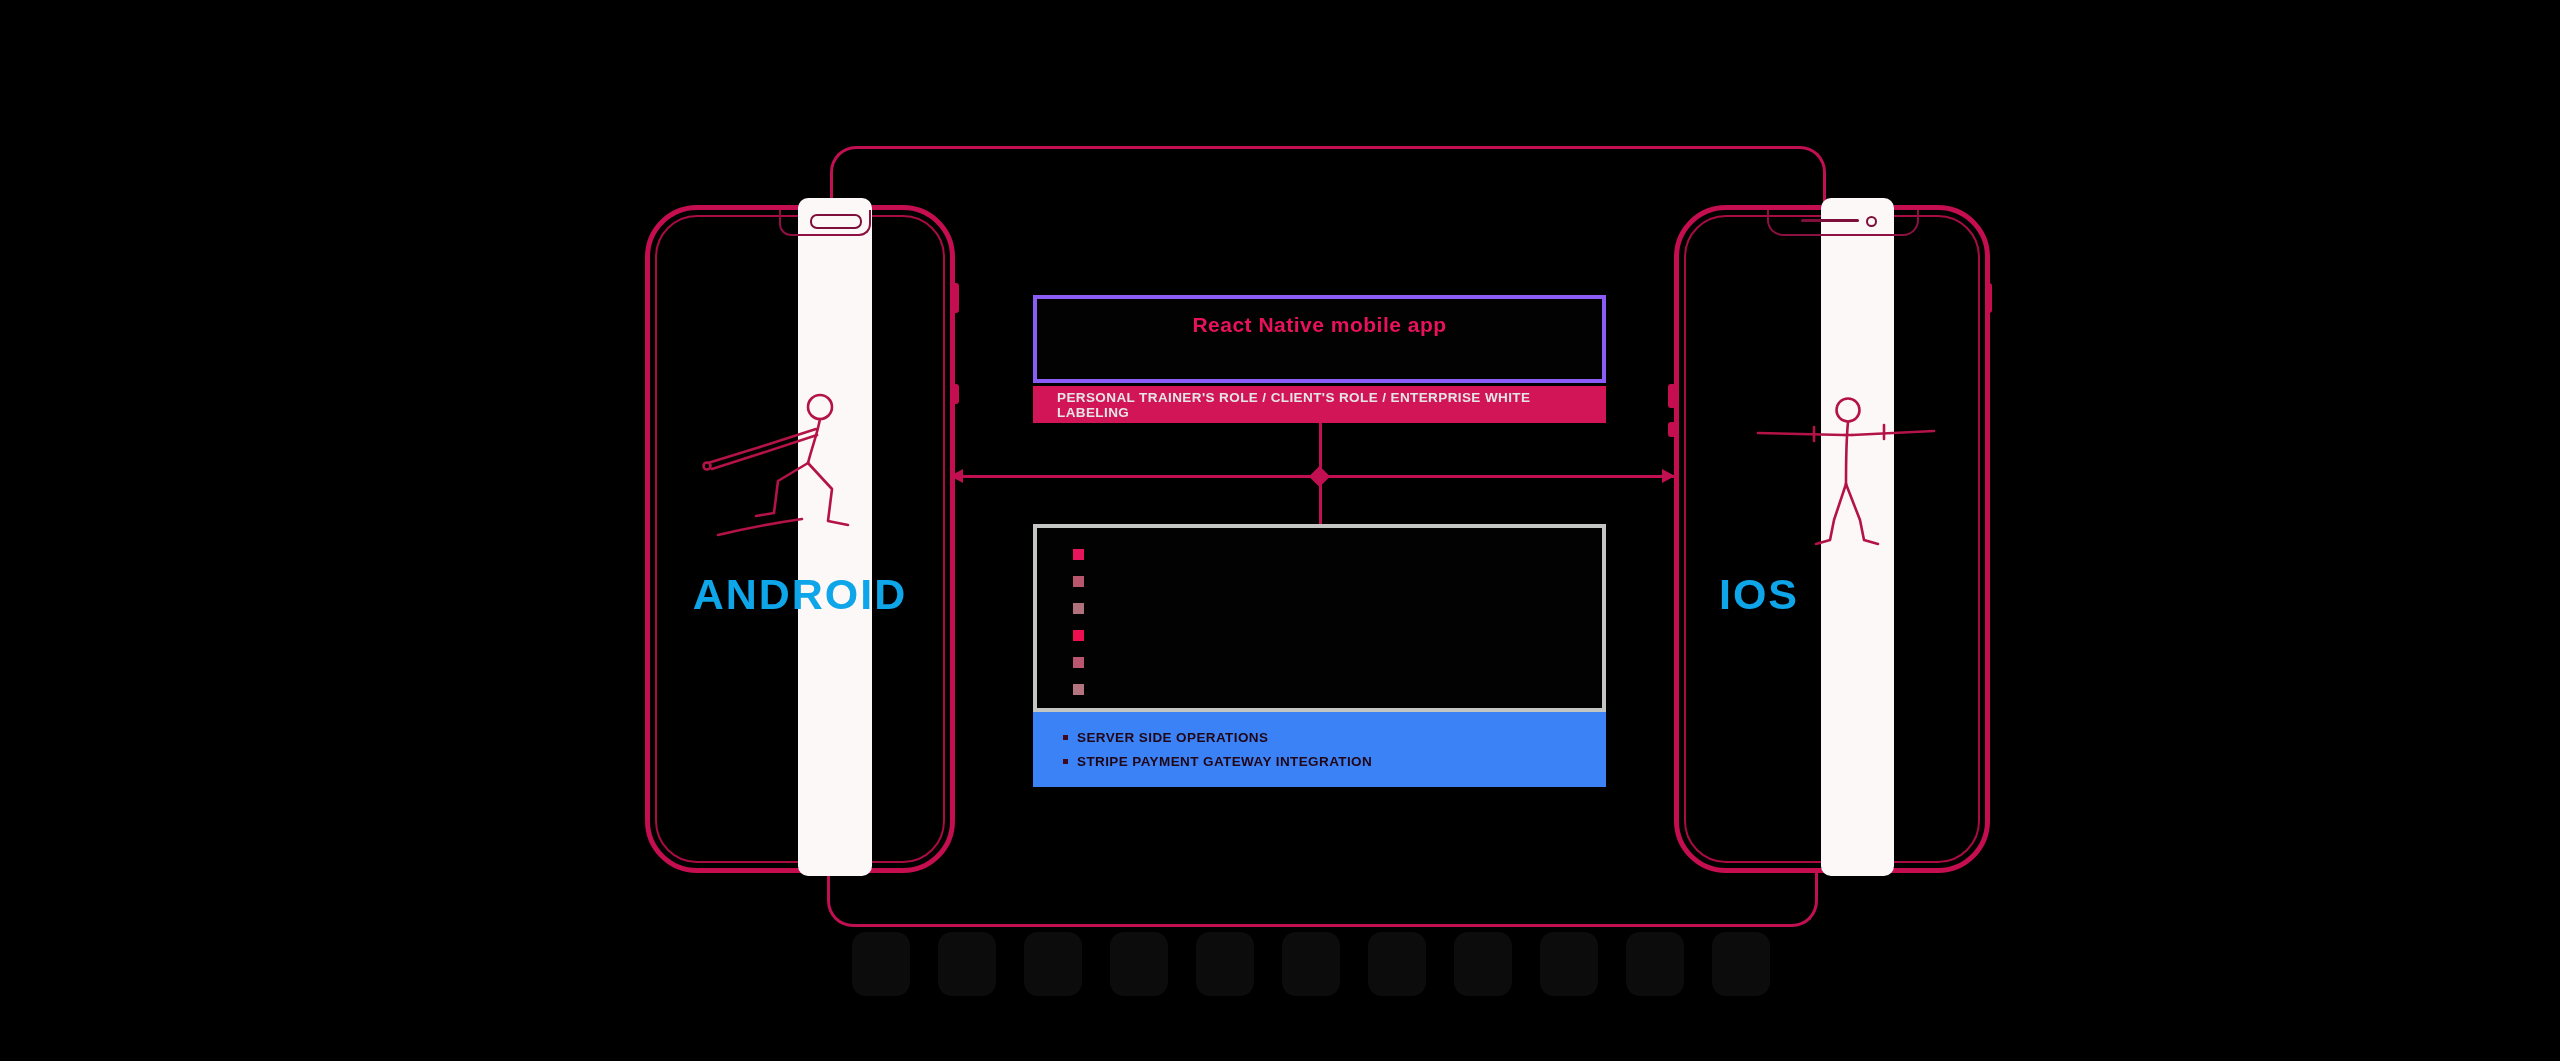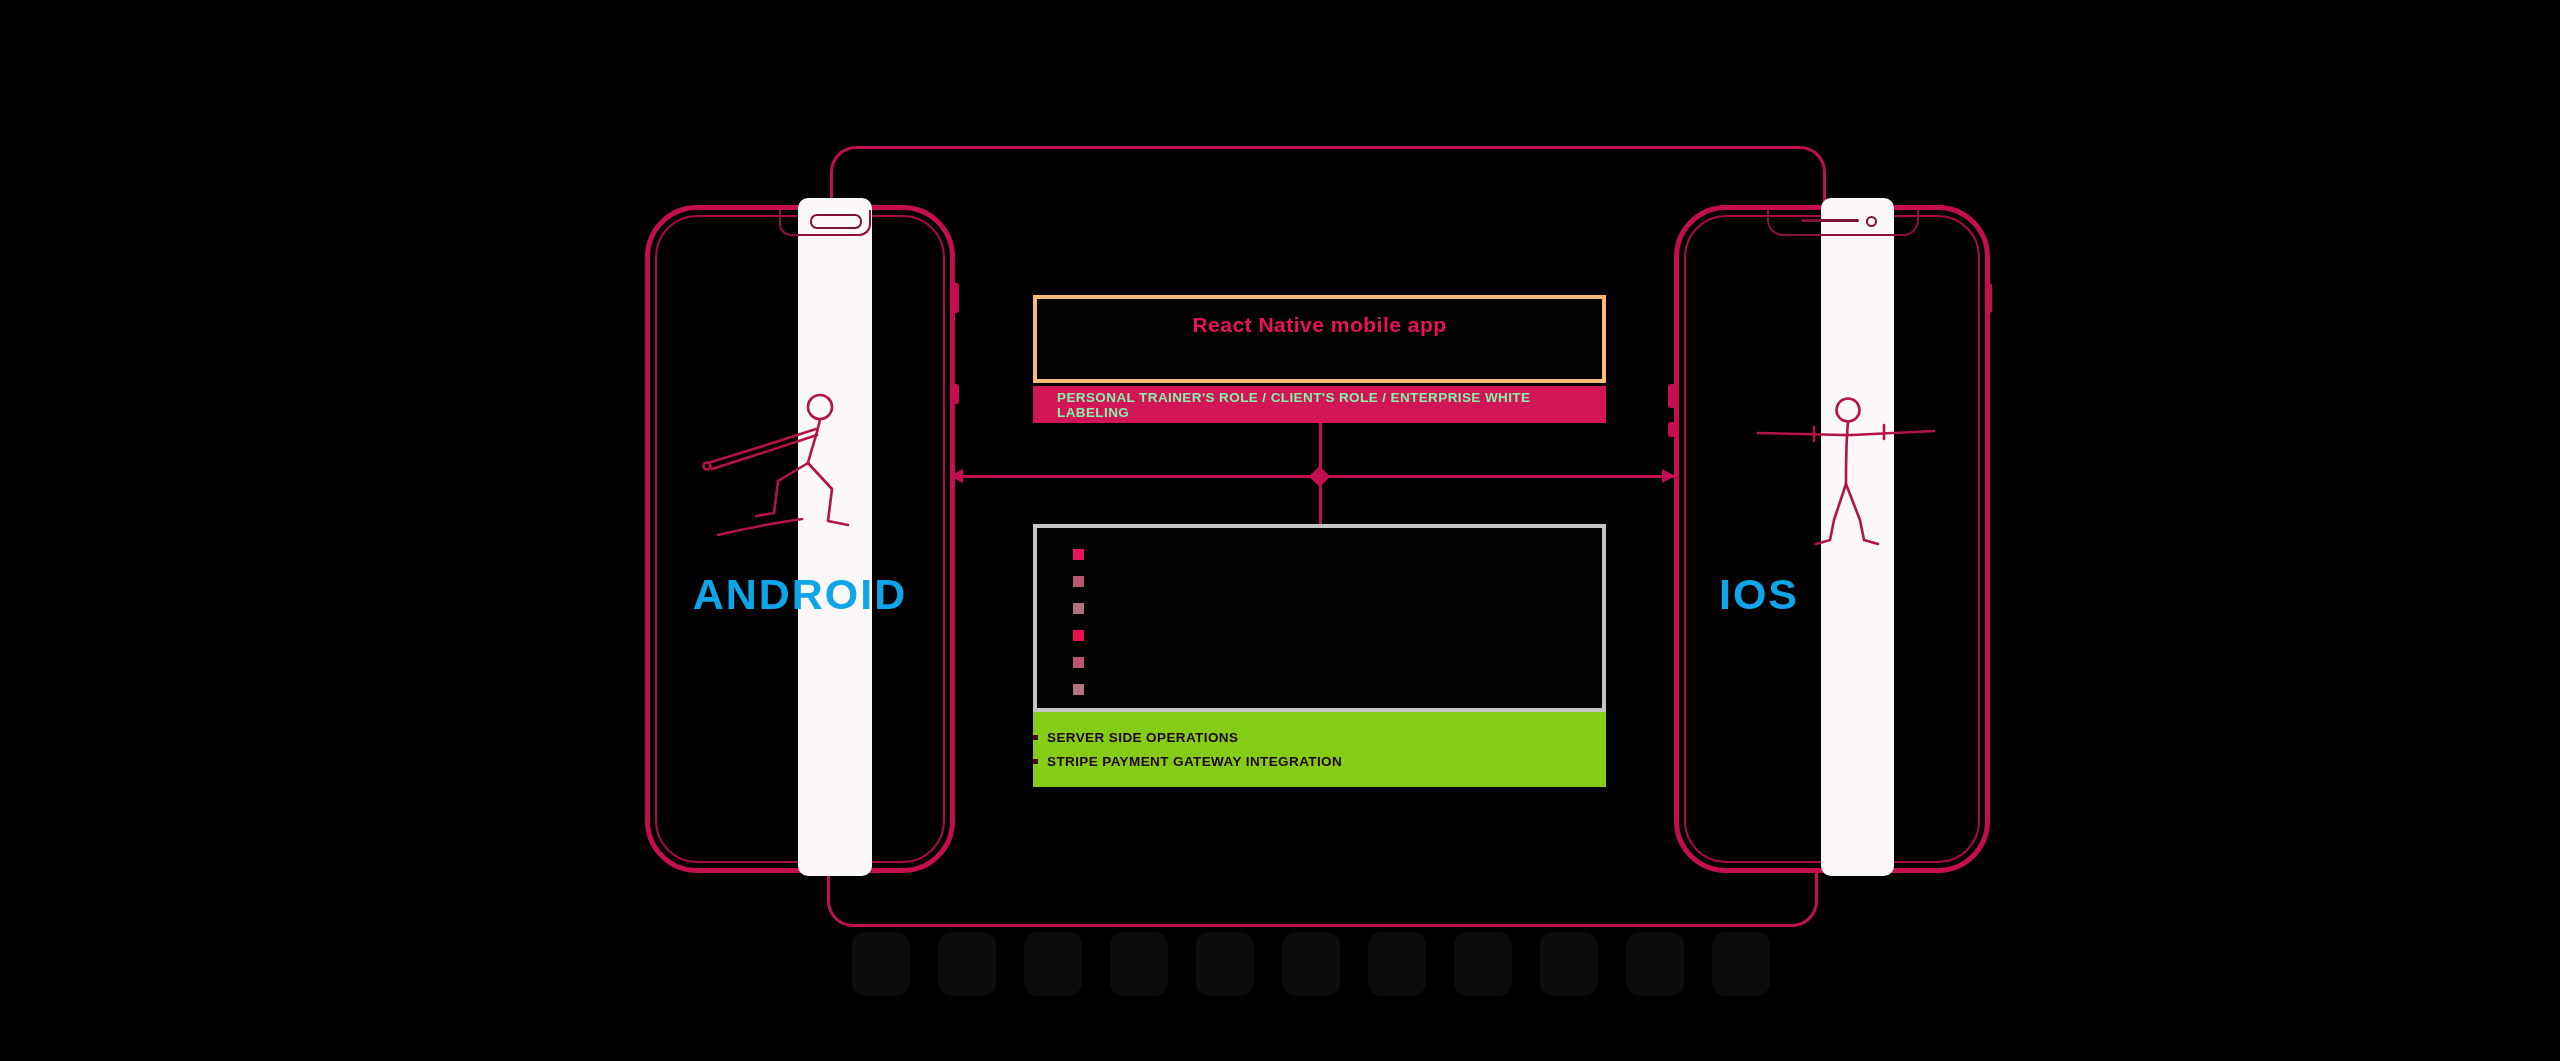--- a/index.html
+++ b/index.html
@@ -45,33 +45,33 @@
   .speaker-slit{left:1801px;top:219px;width:58px;height:3px;background:#7e0e3a;border-radius:2px;z-index:5;}
   .camera-dot{left:1866px;top:216px;width:7px;height:7px;border:2px solid #7e0e3a;border-radius:50%;z-index:5;}
 
   .figure-svg{z-index:4;}
   .platform-label{z-index:5;text-align:center;font-weight:800;font-size:43px;
                   letter-spacing:2px;color:#0ea5e9;}
   .label-android{left:645px;top:570px;width:310px;}
   .label-ios{left:1606px;top:570px;width:306px;}
 
   
-  .app-box{left:1033px;top:295px;width:565px;height:80px;border:4px solid #fdba74;
+  .app-box{left:1033px;top:295px;width:565px;height:80px;border:4px solid #8b5cf6;
            background:#020202;z-index:5;}
   .app-title{margin-top:14px;text-align:center;font-size:21px;font-weight:800;
              letter-spacing:.5px;color:#e8115b;}
   .roles-banner{left:1033px;top:386px;width:573px;height:37px;background:#d11557;z-index:5;
                 display:flex;align-items:center;justify-content:center;}
-  .roles-text{font-size:13.5px;font-weight:800;letter-spacing:.4px;color:#86efac;margin-left:24px;}
+  .roles-text{font-size:13.5px;font-weight:800;letter-spacing:.4px;color:#e5e5e5;margin-left:24px;}
   .features-box{left:1033px;top:524px;width:565px;height:180px;border:4px solid #c4c6c4;
                 background:#020202;z-index:5;}
   .bullet-list{position:absolute;left:36px;top:21px;display:flex;flex-direction:column;gap:16px;}
   .bullet{width:11px;height:11px;}
-  .backend-banner{left:1033px;top:712px;width:573px;height:75px;background:#84cc16;z-index:5;
-                  display:flex;flex-direction:column;justify-content:center;gap:9px;box-sizing:border-box;}
+  .backend-banner{left:1033px;top:712px;width:573px;height:75px;background:#3b82f6;z-index:5;
+                  display:flex;flex-direction:column;justify-content:center;gap:9px;padding-left:30px;box-sizing:border-box;}
   .backend-line{display:flex;align-items:center;gap:9px;}
   .backend-dot{width:5px;height:5px;background:#3d0a22;}
   .backend-text{font-size:13.5px;font-weight:800;letter-spacing:.4px;color:#200617;}
 
   
   .watermark-row{left:852px;top:932px;display:flex;gap:28px;z-index:0;}
   .wm-blob{width:58px;height:64px;border-radius:14px;background:#0c0c0c;}
 </style>
 </head>
 <body>

